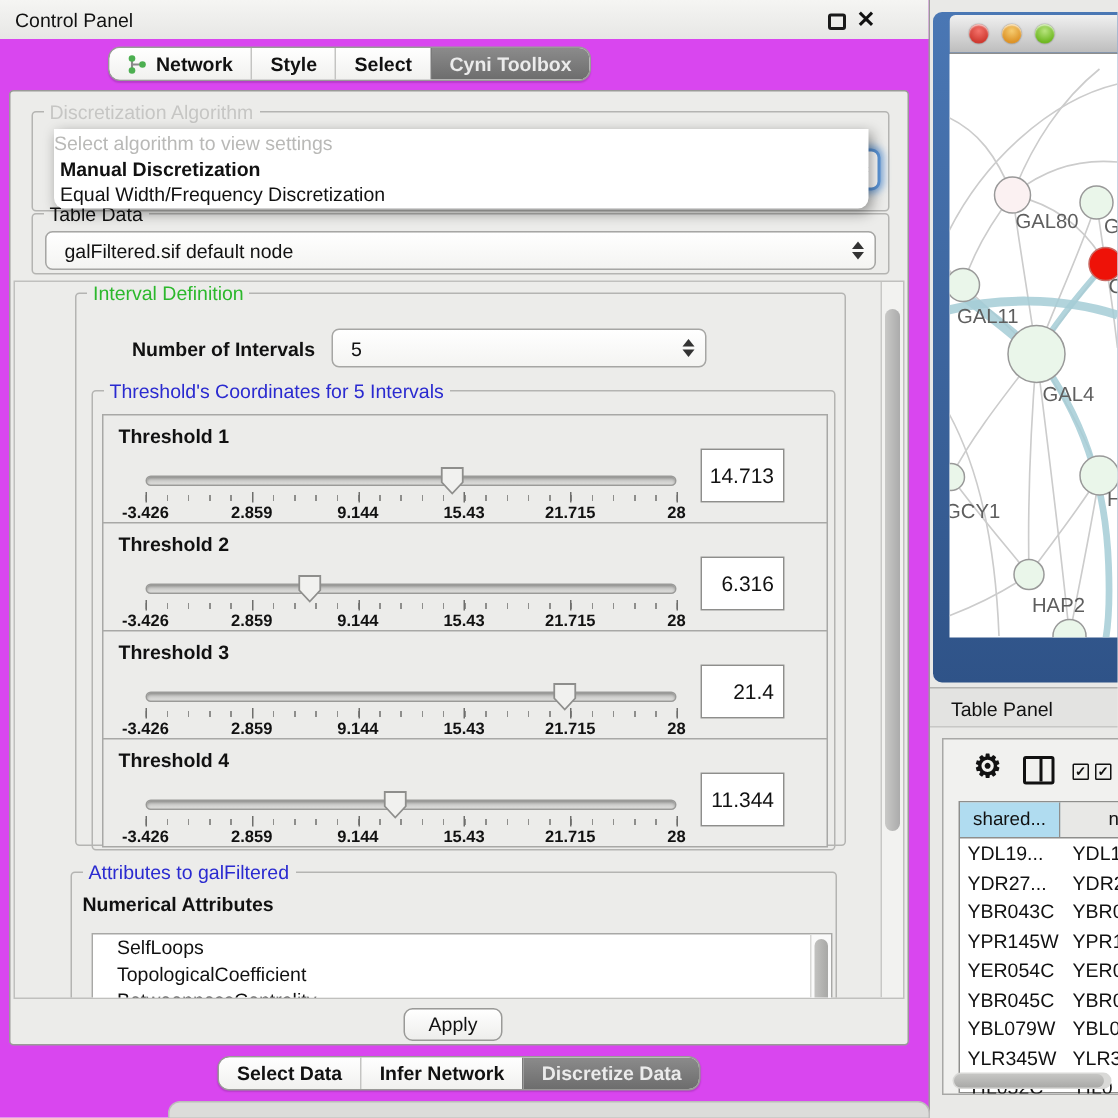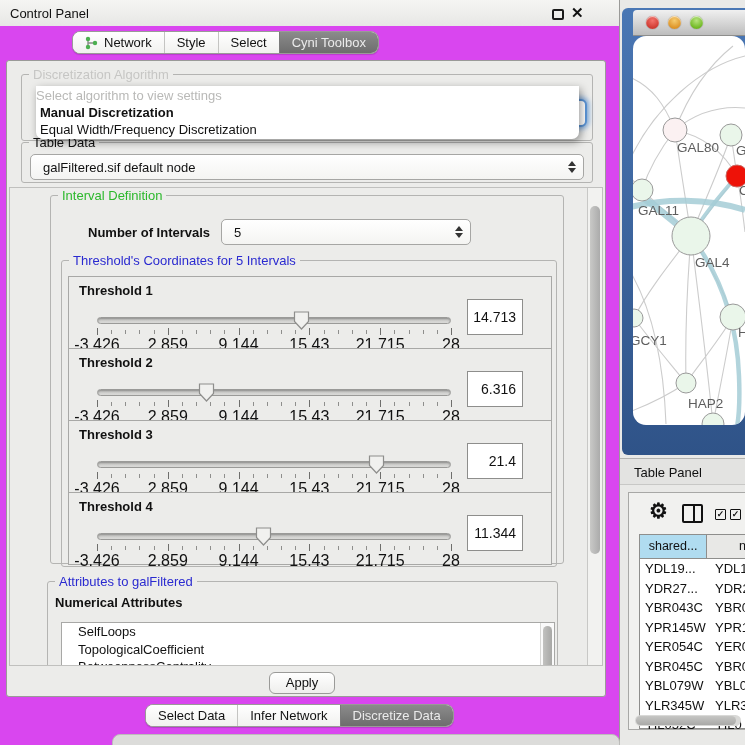--- a/index.html
+++ b/index.html
@@ -10,21 +10,21 @@
   
   #control-panel { left:0; top:0; width:620px; height:745px; background:#d946ef; border-right:1px solid #9a9a98; }
   #cp-titlebar { left:0; top:0; width:100%; height:26px; background:linear-gradient(#f5f5f3,#e7e7e5); }
   #cp-title { left:10px; top:6px; }
   #cp-float { left:552px; top:9px; width:12px; height:11px; border:2px solid #1a1a1a; border-radius:2px; background:transparent; }
   #cp-close { left:571px; top:4px; font-weight:bold; font-size:15px; }
 
   
   .seg-bar { display:flex; height:23px; border:1px solid #9a9a98; border-radius:8px; background:#fff;
     box-shadow:0 1px 1px rgba(0,0,0,.15); overflow:hidden; align-items:stretch; }
-  .seg { display:flex; align-items:center; padding:0 12px; background:linear-gradient(#ffffff,#f1f1ef); font-weight:400; white-space:nowrap; }
+  .seg { display:flex; align-items:center; padding:0 12px; background:linear-gradient(#ffffff,#f1f1ef); font-weight:700; white-space:nowrap; }
   .seg + .seg { border-left:1px solid #c4c4c2; }
   .seg.dark { background:linear-gradient(#8b8b8b,#6d6d6d); color:#ebebeb; border-left:1px solid #7a7a7a; }
   .seg.dark + .seg { border-left:1px solid #7a7a7a; }
   #top-tabs { left:72px; top:31px; }
   #bottom-tabs { left:145px; top:704px; }
   .net-ico { margin-right:6px; }
 
   
   #main-panel { left:6px; top:60px; width:600px; height:637px; background:#ececea; border:1px solid #9a9a98; border-radius:3px; }
 
@@ -59,21 +59,21 @@
   
   .th-panel { position:absolute; left:6px; width:484px; height:73px; border:1px solid #a8a8a6; background:#ececea; }
   .th-label { position:absolute; left:10px; top:6px; font-weight:700; }
   .slider-wrap { position:absolute; left:28px; top:34px; width:354px; height:40px; }
   .track { position:absolute; left:0; right:0; top:6px; height:7px; border:1px solid #9a9a98; border-radius:5px;
     background:linear-gradient(#bdbdbb,#dededc); box-shadow:inset 0 1px 2px rgba(0,0,0,.25); }
   .thumb { position:absolute; top:0; width:17px; height:19px; margin-left:-8.5px; }
   .tick-minor { position:absolute; left:0; right:0; top:19px; height:4px;
     background:repeating-linear-gradient(90deg,#8e8e8c 0 1px,transparent 1px 4%); }
   .tick-major { position:absolute; top:17px; width:1px; height:7px; background:#6e6e6c; }
-  .scale-lab { position:absolute; top:25px; transform:translateX(-50%); font-size:16px; font-weight:400; }
+  .scale-lab { position:absolute; top:25px; transform:translateX(-50%); font-size:11px; font-weight:700; }
   .val-box { position:absolute; left:398px; top:22px; width:56px; height:36px; background:#fff; border:1px solid #8e8e8c;
     font-size:14px; text-align:right; padding:9px 6px 0 0; }
 
   
   #attr-list { position:absolute; left:13px; top:33px; width:494px; height:62px; background:#fff; border:1px solid #a8a8a6; overflow:hidden; }
   #attr-list .item { padding-left:16px; line-height:17.5px; }
   #attr-list .vsb2 { position:absolute; right:0; top:0; width:14px; height:100%; background:#fafafa; border-left:1px solid #d8d8d6; }
   #attr-list .vsb2 .thumb-v { position:absolute; left:2px; top:3px; width:9px; height:46px; border-radius:5px; background:linear-gradient(90deg,#c2c2c0,#a8a8a6); }
 
   #apply-btn { left:262px; top:611px; width:66px; height:22px; background:linear-gradient(#ffffff,#eeeeec); border:1px solid #9a9a98;
@@ -81,21 +81,21 @@
 
   #bottom-strip { left:112px; top:734px; width:508px; height:12px; background:#dcdcda; border:1px solid #bcbcba; border-radius:8px 8px 0 0; }
 
   
   #net-window { left:622px; top:8px; width:123px; height:447px; background:linear-gradient(#4a77b4,#2f5388); border-radius:6px 0 0 6px; }
   #net-titlebar { left:11px; top:2px; right:0; height:26px; background:linear-gradient(#f0f0f0,#bdbdbd); border-radius:4px 0 0 0; border-bottom:1px solid #8e8e8c; }
   .light { position:absolute; top:6px; width:13px; height:13px; border-radius:50%; box-shadow:inset 0 1px 1px rgba(255,255,255,.7), 0 0 1px rgba(0,0,0,.6); }
   #light-red { left:13px; background:radial-gradient(circle at 50% 35%, #f4726b, #cf3a31 70%); }
   #light-yellow { left:35px; background:radial-gradient(circle at 50% 35%, #f6cc70, #dd9327 70%); }
   #light-green { left:57px; background:radial-gradient(circle at 50% 35%, #b8e47e, #6fb822 70%); }
-  #net-canvas { left:11px; top:28px; right:0; bottom:30px; background:#fff; overflow:hidden;border-radius:13px; }
+  #net-canvas { left:11px; top:28px; right:0; bottom:30px; background:#fff; overflow:hidden; }
 
   #table-panel-bar { left:620px; top:458px; width:125px; height:27px; background:#e3e3e1; border-top:1px solid #b2b2b0; border-bottom:1px solid #c8c8c6; }
   #table-panel-bar span { position:absolute; left:14px; top:6px; }
 
   #table-container { left:628px; top:492px; width:120px; height:238px; background:#f1f1ef; border:1px solid #a8a8a6; overflow:hidden; }
   .tp-icon { position:absolute; }
   #gear-ico { left:20px; top:6px; font-size:21px; font-weight:bold; }
   #split-ico { left:53px; top:11px; width:21px; height:19px; border:2px solid #111; border-radius:2px; }
   #split-ico::after { content:""; position:absolute; left:50%; top:0; bottom:0; width:2px; background:#111; }
   .chk { position:absolute; top:16px; width:11px; height:11px; border:1.5px solid #111; border-radius:1px; font-size:9px; line-height:9px; text-align:center; font-weight:bold; }

